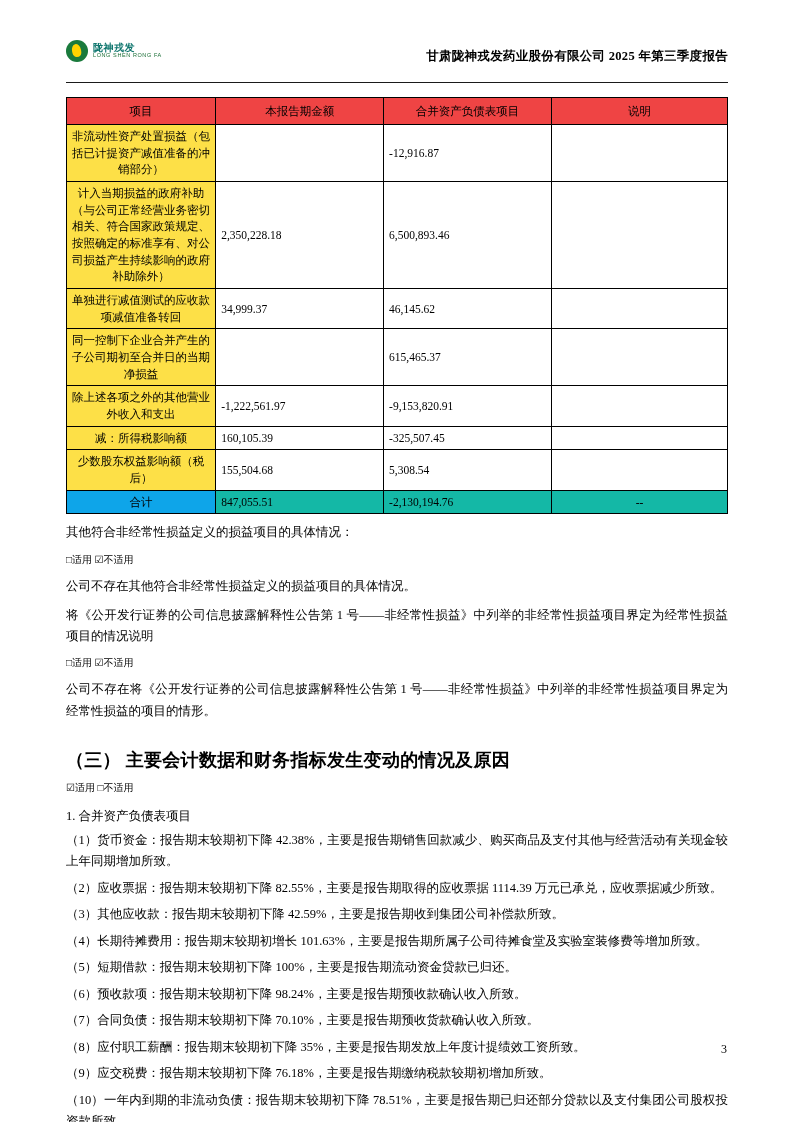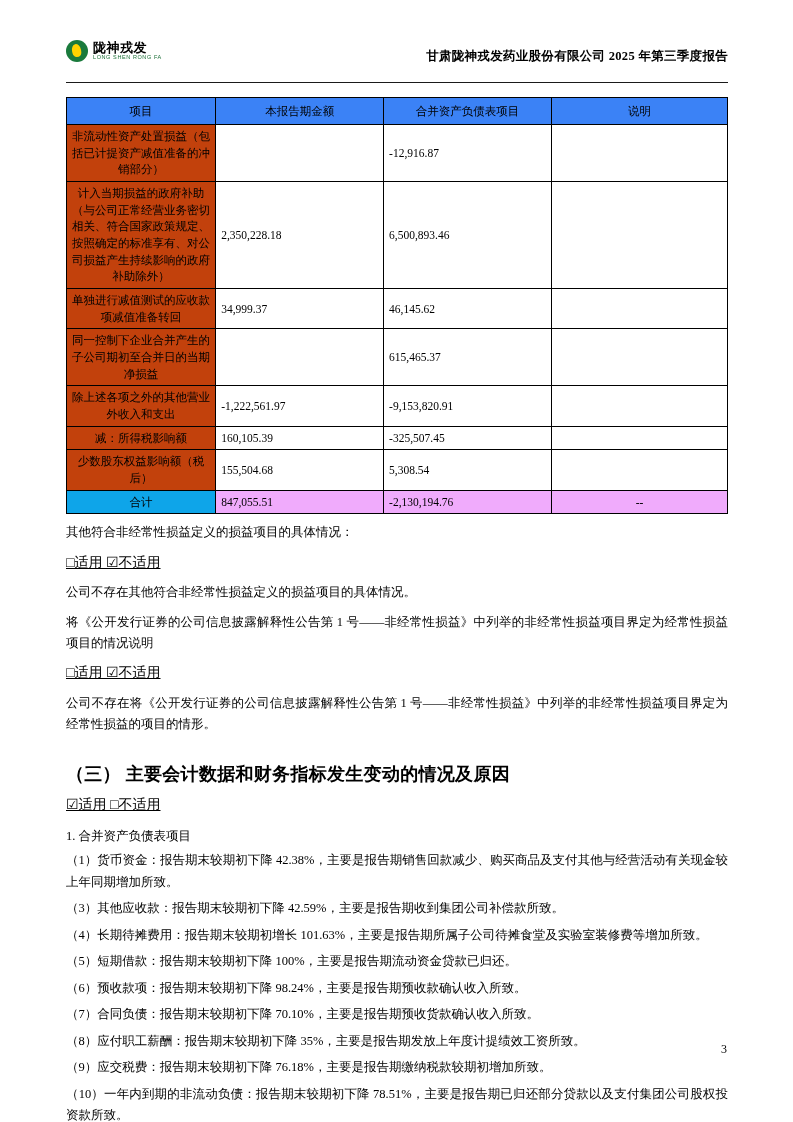--- a/index.html
+++ b/index.html
@@ -53,23 +53,23 @@
     height: 13px;
     background: #ffd200;
     border-radius: 50% 50% 40% 40%;
     transform: rotate(-12deg);
   }
   .logo-text {
     line-height: 1.05;
   }
   .logo-cn {
     font-family: "Liberation Serif", serif;
-    font-size: 13px;
+    font-size: 10px;
     font-weight: bold;
-    color: #000000;
+    color: #0f766e;
     letter-spacing: 0.5px;
   }
   .logo-en {
     font-family: "Liberation Sans", sans-serif;
     font-size: 5.5px;
     color: #1a6e36;
     letter-spacing: 0.6px;
   }
   .header-title {
     font-size: 12.5px;
@@ -88,57 +88,56 @@
     width: 100%;
     margin-top: 14px;
     font-size: 11.5px;
   }
   table.main td, table.main th {
     border: 1px solid #000;
     padding: 3px 5px;
     vertical-align: middle;
   }
   table.main thead td {
-    background: #3b82f6;
+    background: #ef4444;
     text-align: center;
     font-weight: normal;
     height: 20px;
   }
   .c-item {
     width: 142px;
-    background: #c2410c;
+    background: #fde047;
     text-align: center;
     line-height: 1.45;
   }
   .c-num {
     width: 160px;
   }
   .c-note {
     width: 170px;
     text-align: center;
   }
   .row-total td {
     background: #0ea5e9;
   }
   .row-total .c-num, .row-total .c-note {
-    background: #f0abfc;
+    background: #14b8a6;
   }
   .indent1 { padding-left: 14px; }
   
   .p {
     font-size: 12.5px;
     line-height: 1.7;
     margin: 8px 0 0 0;
     text-align: justify;
   }
   .checkline {
-    font-size: 14px;
+    font-size: 10px;
     margin: 7px 0 0 0;
     line-height: 1.7;
-    text-decoration: underline;
   }
   .section-title {
     font-size: 18px;
     font-weight: bold;
     margin: 26px 0 0 0;
     letter-spacing: 0.3px;
   }
   .sub-title {
     font-size: 12.5px;
     margin: 12px 0 0 0;
@@ -241,20 +240,21 @@
 
     <p class="p">将《公开发行证券的公司信息披露解释性公告第 1 号——非经常性损益》中列举的非经常性损益项目界定为经常性损益项目的情况说明</p>
     <p class="checkline">□适用 ☑不适用</p>
     <p class="p">公司不存在将《公开发行证券的公司信息披露解释性公告第 1 号——非经常性损益》中列举的非经常性损益项目界定为经常性损益的项目的情形。</p>
 
     <h2 class="section-title">（三） 主要会计数据和财务指标发生变动的情况及原因</h2>
     <p class="checkline">☑适用 □不适用</p>
     <p class="sub-title">1. 合并资产负债表项目</p>
 
     <p class="list-p">（1）货币资金：报告期末较期初下降 42.38%，主要是报告期销售回款减少、购买商品及支付其他与经营活动有关现金较上年同期增加所致。</p>
+    <p class="list-p">（2）应收票据：报告期末较期初下降 82.55%，主要是报告期取得的应收票据 1114.39 万元已承兑，应收票据减少所致。</p>
     <p class="list-p">（3）其他应收款：报告期末较期初下降 42.59%，主要是报告期收到集团公司补偿款所致。</p>
     <p class="list-p">（4）长期待摊费用：报告期末较期初增长 101.63%，主要是报告期所属子公司待摊食堂及实验室装修费等增加所致。</p>
     <p class="list-p">（5）短期借款：报告期末较期初下降 100%，主要是报告期流动资金贷款已归还。</p>
     <p class="list-p">（6）预收款项：报告期末较期初下降 98.24%，主要是报告期预收款确认收入所致。</p>
     <p class="list-p">（7）合同负债：报告期末较期初下降 70.10%，主要是报告期预收货款确认收入所致。</p>
     <p class="list-p">（8）应付职工薪酬：报告期末较期初下降 35%，主要是报告期发放上年度计提绩效工资所致。</p>
     <p class="list-p">（9）应交税费：报告期末较期初下降 76.18%，主要是报告期缴纳税款较期初增加所致。</p>
     <p class="list-p">（10）一年内到期的非流动负债：报告期末较期初下降 78.51%，主要是报告期已归还部分贷款以及支付集团公司股权投资款所致。</p>
 
   </div>

